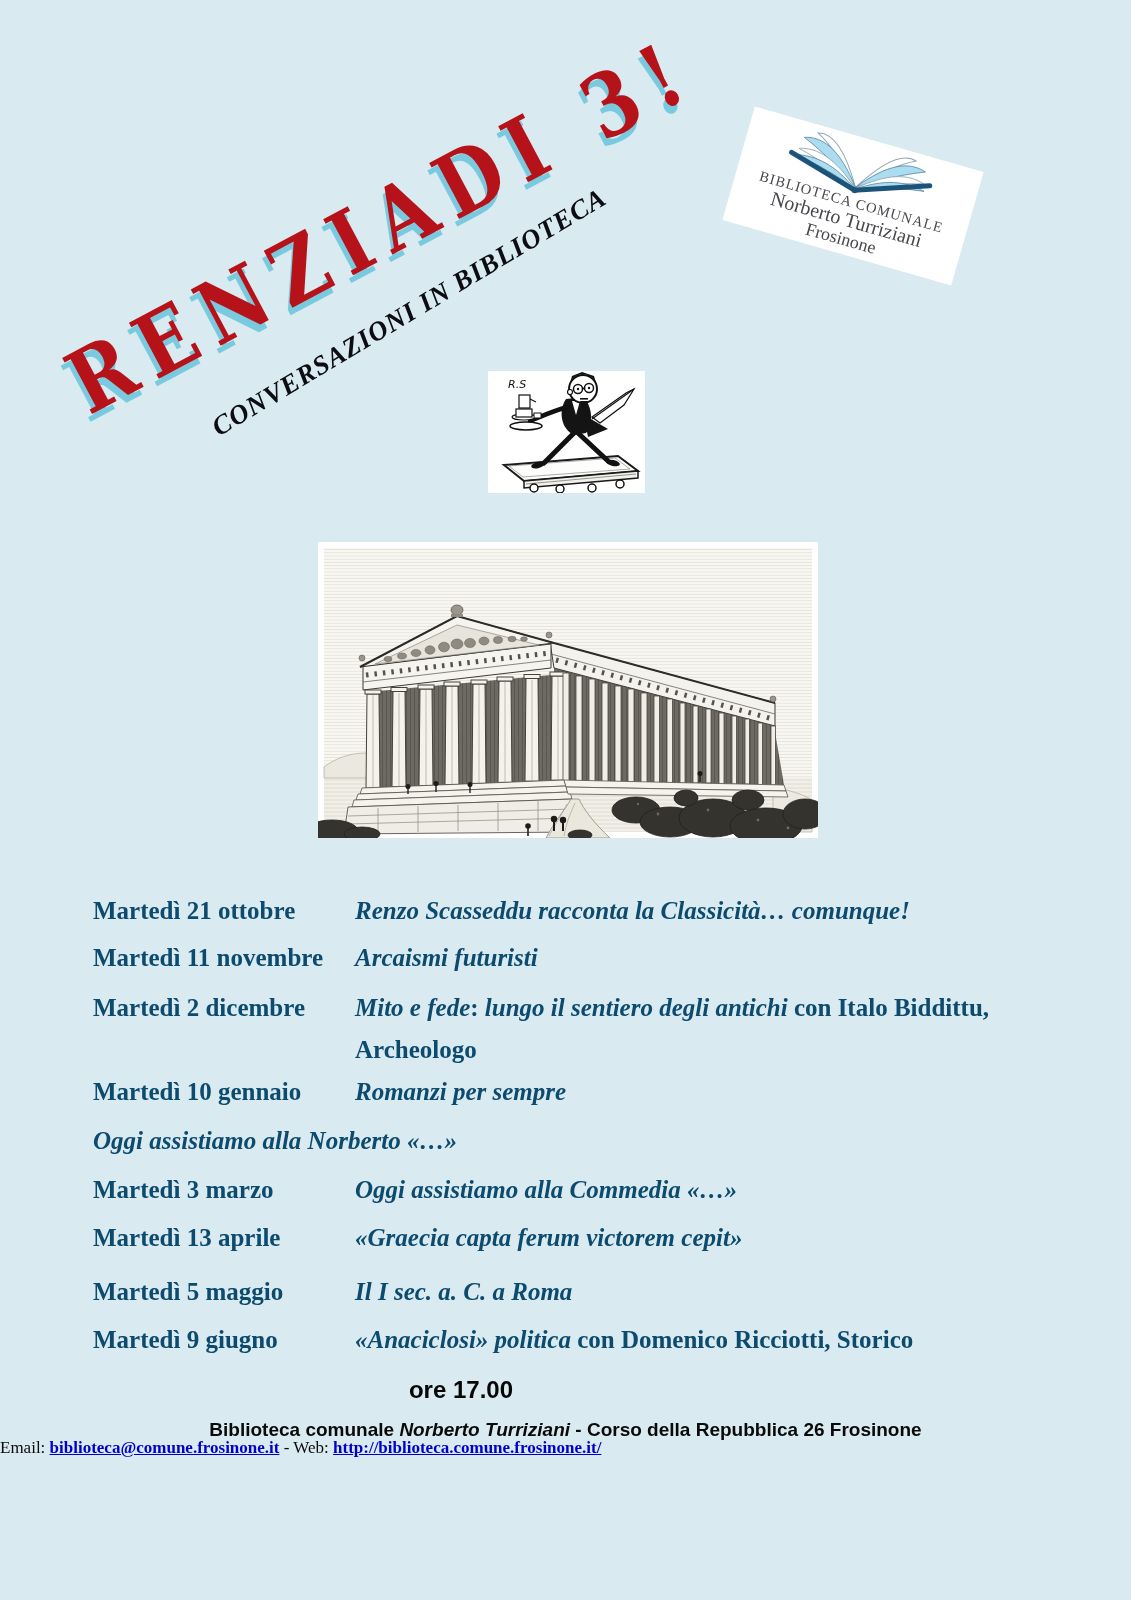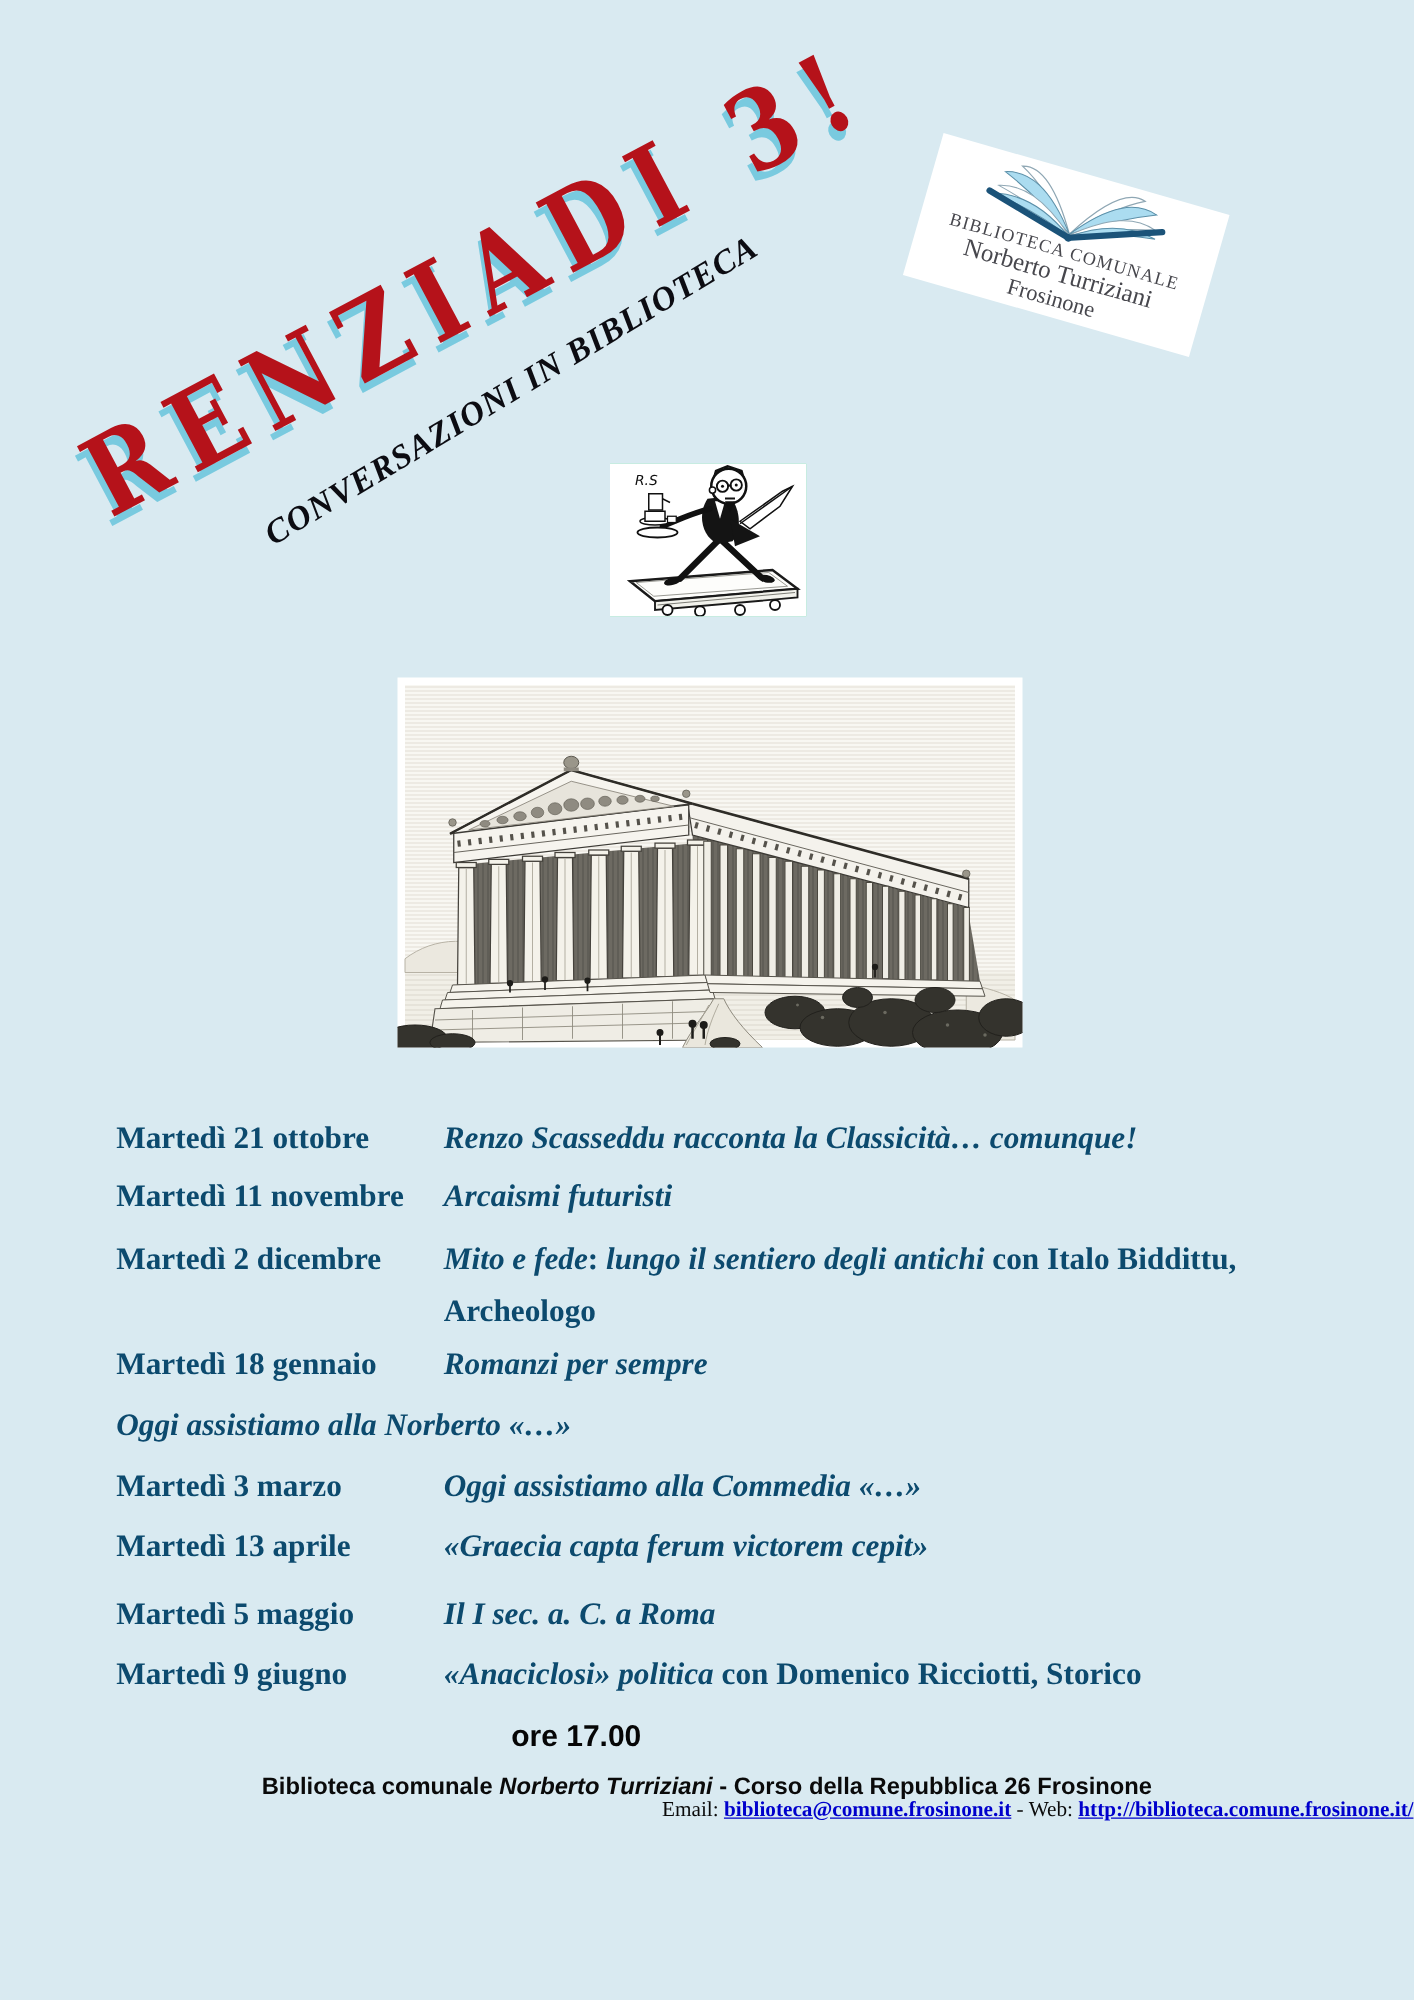--- a/index.html
+++ b/index.html
@@ -45,21 +45,21 @@
   .seg-b{font-style:normal;}
   .seg-gap{display:inline-block;margin-top:12px;}
 
   
   .ore{position:absolute;left:0;top:1376px;width:922px;text-align:center;
        font-family:"Liberation Sans",sans-serif;font-weight:bold;font-size:24px;color:#060606;}
   .f1{position:absolute;left:0;top:1419px;width:1131px;text-align:center;
       font-family:"Liberation Sans",sans-serif;font-weight:bold;font-size:19px;line-height:21px;color:#0a0a0a;}
   .seg-sans{font-style:normal;}
   .seg-sansi{font-style:italic;}
-  .f2{position:absolute;left:0;top:1438px;width:1131px;text-align:right;
+  .f2{position:absolute;left:0;top:1438px;width:1131px;text-align:left;
       font-family:"Liberation Serif",serif;font-size:17px;line-height:19px;color:#0a0a0a;}
   .seg-serif{font-weight:normal;}
   .seg-link{color:#0000cc;font-weight:bold;text-decoration:underline;}
   a.seg-link{cursor:pointer;}
 </style>
 </head>
 <body>
 
 <div class="canvas">
 
@@ -305,21 +305,21 @@
       </div>
       <div class="row">
         <div class="date">Martedì 11 novembre</div>
         <div class="event"><span class="seg-i">Arcaismi futuristi</span></div>
       </div>
       <div class="row">
         <div class="date">Martedì 2 dicembre</div>
         <div class="event"><span class="seg-i">Mito e fede</span><span class="seg-b">: </span><span class="seg-i">lungo il sentiero degli antichi</span><span class="seg-b"> con Italo Biddittu,</span><br><span class="seg-b seg-gap">Archeologo</span></div>
       </div>
       <div class="row">
-        <div class="date">Martedì 18 gennaio</div>
+        <div class="date">Martedì 10 gennaio</div>
         <div class="event"><span class="seg-i">Romanzi per sempre</span></div>
       </div>
       <div class="row">
         <div class="event"><span class="seg-i">Oggi assistiamo alla Norberto «…»</span></div>
       </div>
       <div class="row">
         <div class="date">Martedì 3 marzo</div>
         <div class="event"><span class="seg-i">Oggi assistiamo alla Commedia «…»</span></div>
       </div>
       <div class="row">

